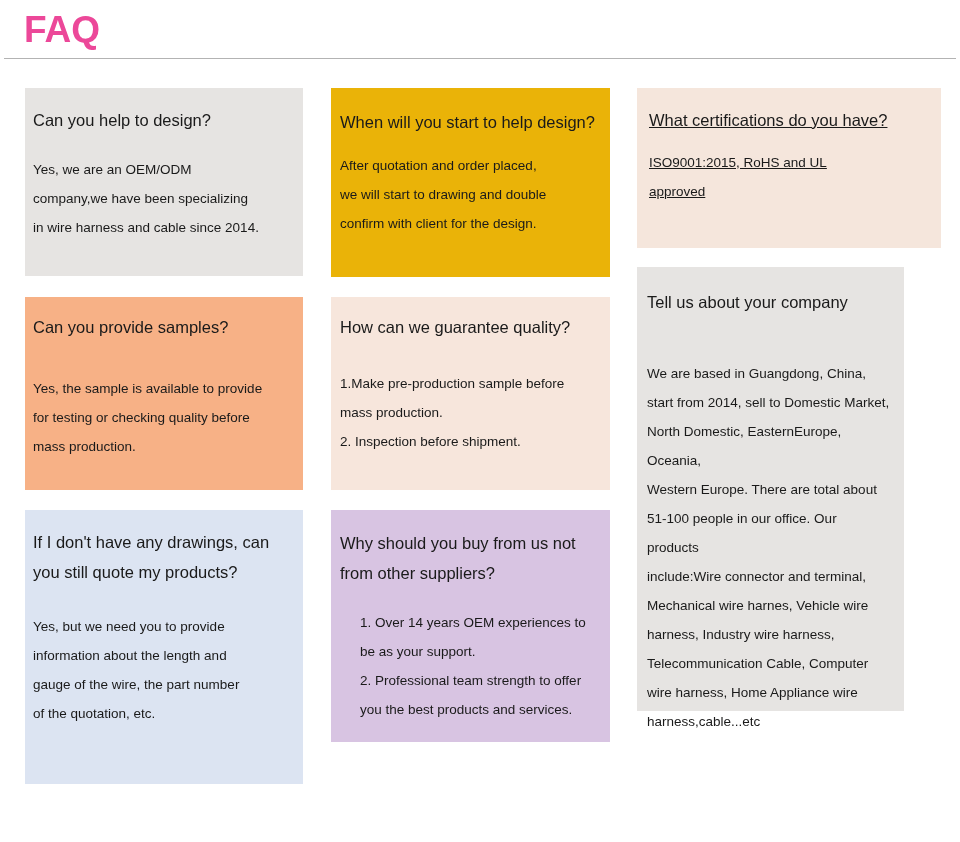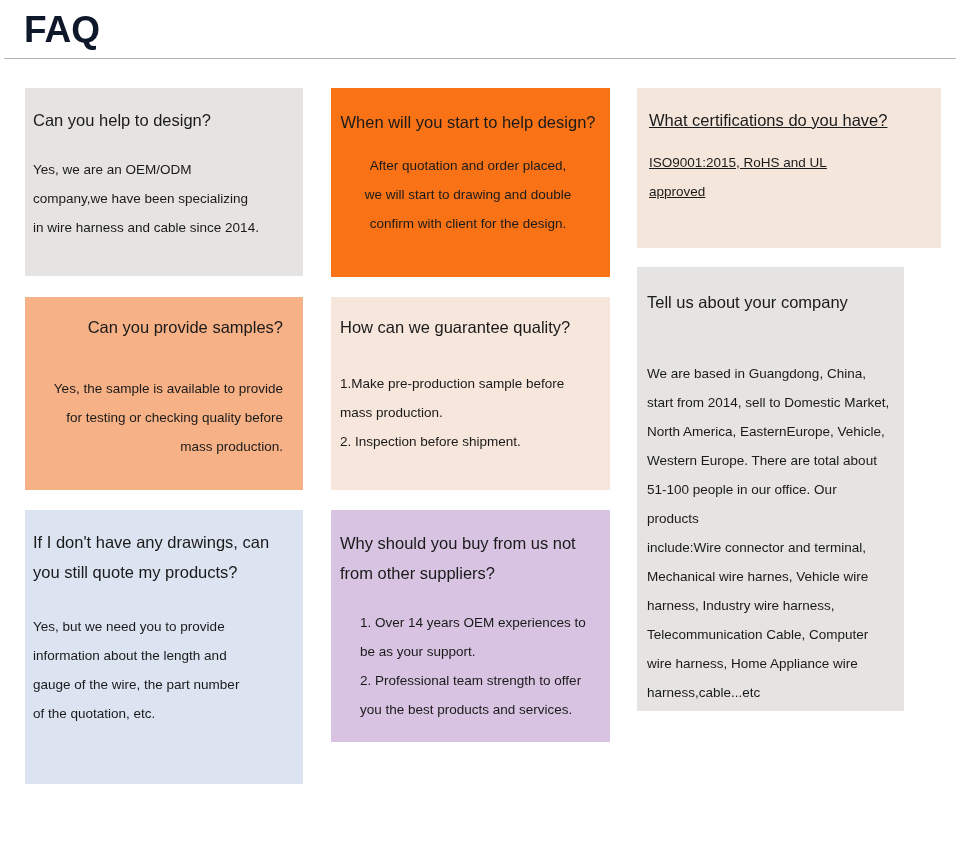--- a/index.html
+++ b/index.html
@@ -26,21 +26,21 @@
     width: 960px;
     height: 60px;
   }
   #page-title {
     position: absolute;
     left: 24px;
     top: 8px;
     font-size: 37px;
     font-weight: bold;
     letter-spacing: 0px;
-    color: #0f172a;
+    color: #ec4899;
     line-height: 44px;
   }
   #header-rule {
     position: absolute;
     left: 4px;
     top: 58px;
     width: 952px;
     height: 1px;
     background: #b3b3b3;
   }
@@ -70,30 +70,30 @@
     color: #1a1a1a;
     margin: 0;
   }
   .faq-answer .ln { display: block; }
 
   
   #card-design          { left: 25px;  top: 88px;  width: 278px; height: 188px; background: #e6e4e2; }
   #card-design .inner   { padding: 17px 20px 0 8px; }
   #card-design .faq-answer { margin-top: 20px; }
 
-  #card-start-design    { left: 331px; top: 88px;  width: 279px; height: 189px; background: #f97316; text-align: center; }
+  #card-start-design    { left: 331px; top: 88px;  width: 279px; height: 189px; background: #eab308; }
   #card-start-design .inner { padding: 19px 14px 0 9px; }
   #card-start-design .faq-answer { margin-top: 14px; }
 
   #card-certifications  { left: 637px; top: 88px;  width: 304px; height: 160px; background: #f5e6dc; }
   #card-certifications .inner { padding: 17px 16px 0 12px; text-decoration: underline; }
   #card-certifications .faq-answer { margin-top: 13px; }
 
   #card-samples         { left: 25px;  top: 297px; width: 278px; height: 193px; background: #f7b186; }
-  #card-samples .inner  { padding: 15px 20px 0 8px; text-align: right; }
+  #card-samples .inner  { padding: 15px 20px 0 8px; }
   #card-samples .faq-answer { margin-top: 32px; }
 
   #card-quality         { left: 331px; top: 297px; width: 279px; height: 193px; background: #f7e6dc; }
   #card-quality .inner  { padding: 15px 14px 0 9px; }
   #card-quality .faq-answer { margin-top: 27px; }
 
   #card-company         { left: 637px; top: 267px; width: 267px; height: 444px; background: #e6e4e2; }
   #card-company .inner  { padding: 20px 14px 0 10px; }
   #card-company .faq-answer { margin-top: 42px; }
 
@@ -168,21 +168,21 @@
       </div>
     </div>
   </div>
 
   <div class="faq-card" id="card-company">
     <div class="inner">
       <div class="faq-question">Tell us about your company</div>
       <div class="faq-answer">
         <span class="ln">We are based in Guangdong, China,</span>
         <span class="ln">start from 2014, sell to Domestic Market,</span>
-        <span class="ln">North America, EasternEurope, Vehicle,</span>
+        <span class="ln">North Domestic, EasternEurope, Oceania,</span>
         <span class="ln">Western Europe. There are total about</span>
         <span class="ln">51-100 people in our office. Our products</span>
         <span class="ln">include:Wire connector and terminal,</span>
         <span class="ln">Mechanical wire harnes, Vehicle wire</span>
         <span class="ln">harness, Industry wire harness,</span>
         <span class="ln">Telecommunication Cable, Computer</span>
         <span class="ln">wire harness, Home Appliance wire</span>
         <span class="ln">harness,cable...etc</span>
       </div>
     </div>

